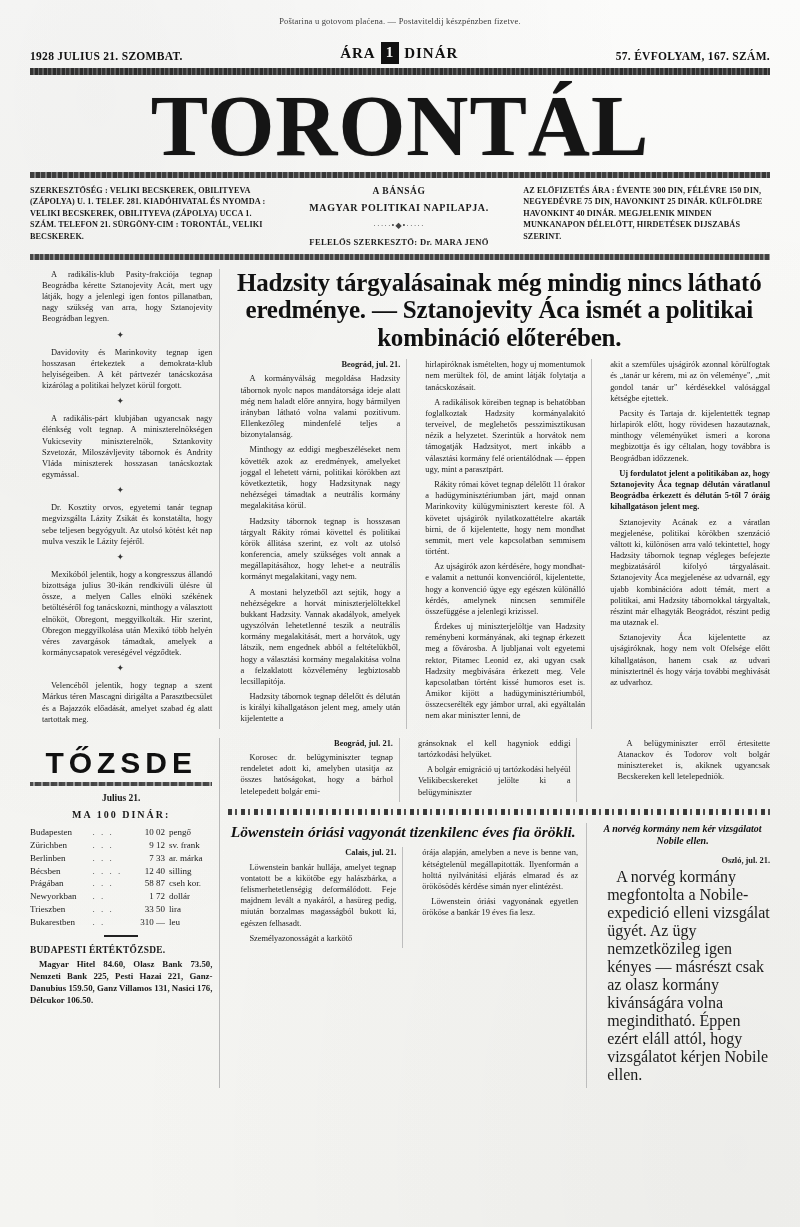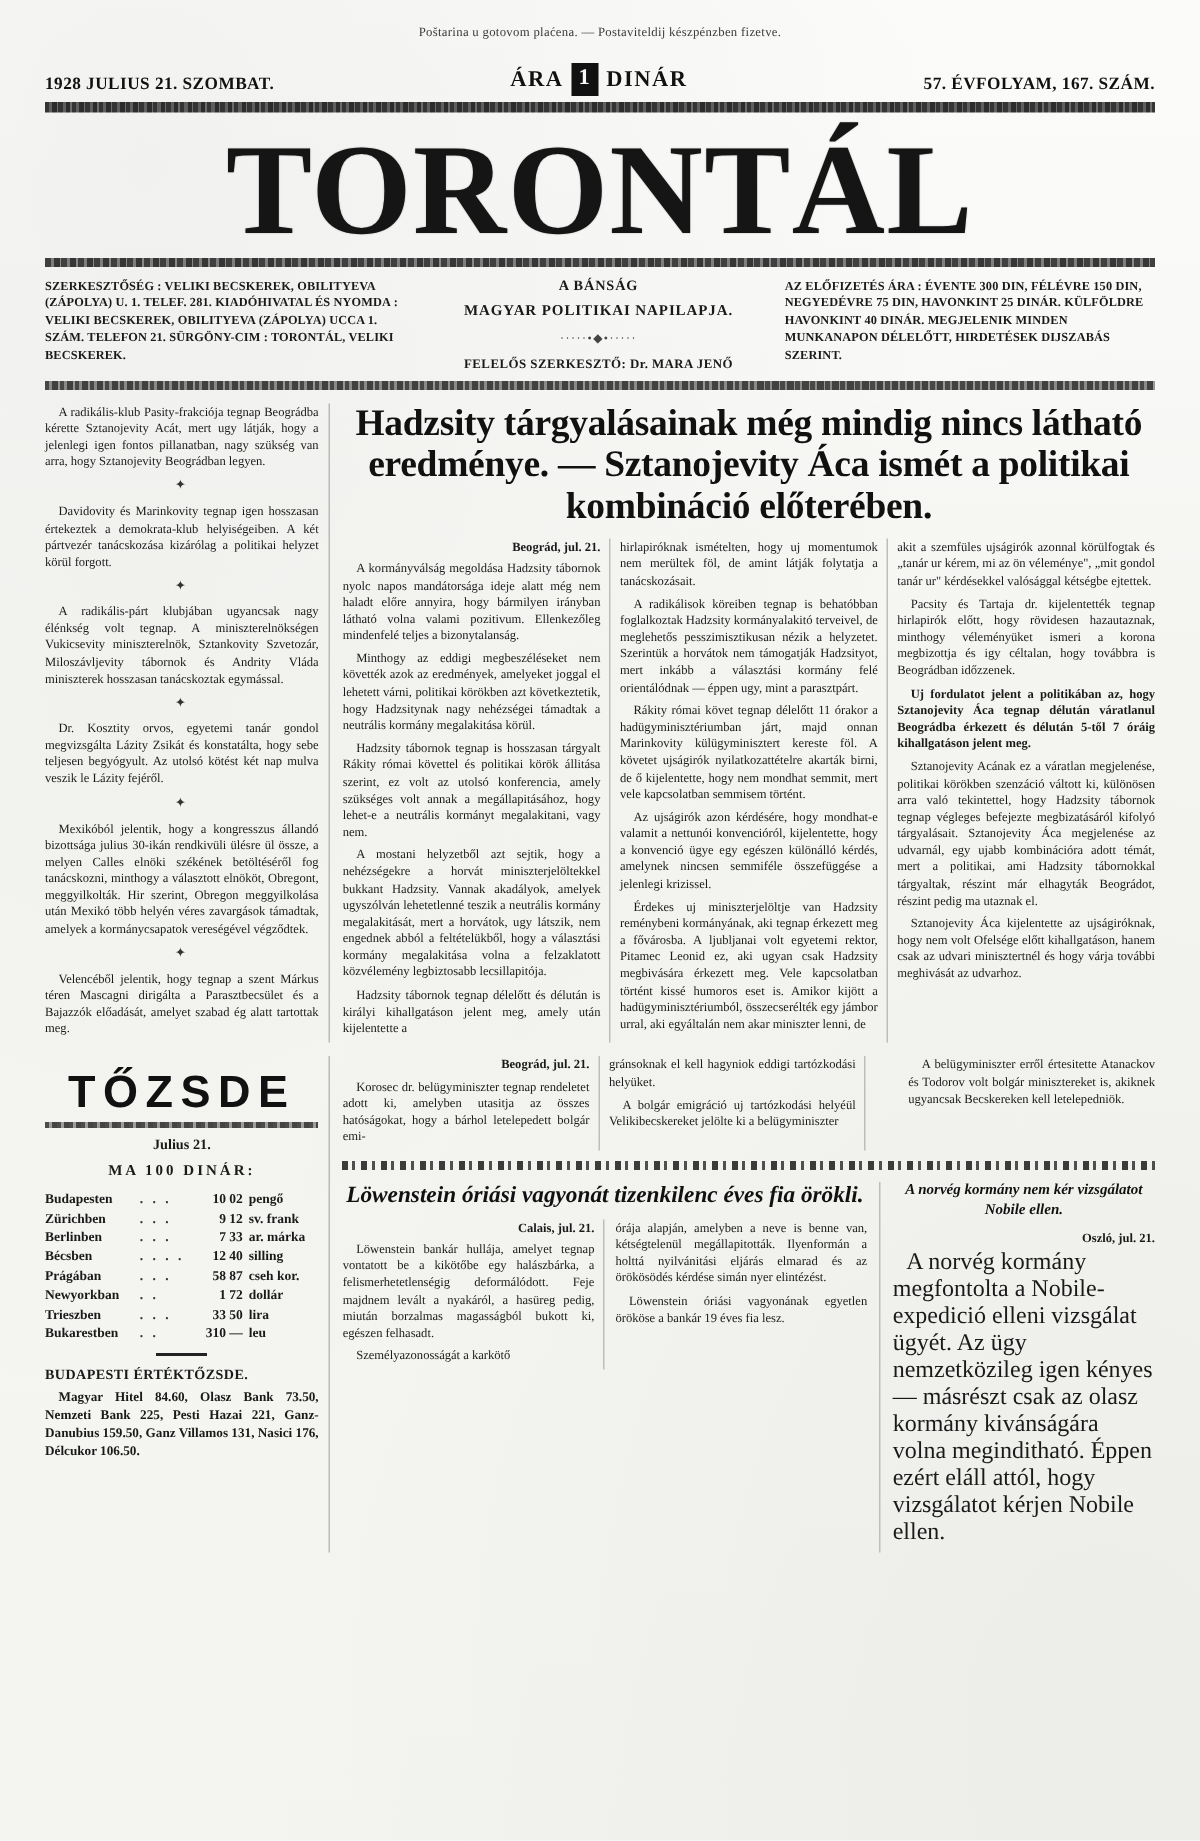--- a/index.html
+++ b/index.html
@@ -113,40 +113,40 @@
     color:#111;
     margin:0 0 8px 0;
     font-family:"Liberation Serif", serif;
   }
   .cols3{display:flex;}
   .cc{width:33.33%;font-size:8.4px;line-height:1.33;text-align:justify;padding:0 6px;}
   .cc:first-child{padding-left:0;}
   .cc:last-child{padding-right:0;}
   .cc + .cc{border-left:1px solid #bdbdbd;}
 
-  p{margin:0 0 4px 0;text-indent:9px;}
+  p{margin:0 0 4px 12px;text-indent:9px;}
   p.noind{text-indent:0;}
   .dot{text-align:center;margin:5px 0;font-size:9px;color:#333;letter-spacing:2px;}
   .place{font-weight:bold;}
   .bd{font-weight:bold;}
   .datelbl{text-align:right;margin-bottom:3px;font-size:8.4px;}
 
   
   .tozsde-wrap{margin-top:10px;}
   .tozsde-title{
     font-size:30px;font-weight:bold;letter-spacing:5px;
     text-align:center;line-height:1;color:#111;
     font-family:"Liberation Sans", sans-serif;
   }
   .tz-rule{height:4px;margin:4px 0 7px;
     background:repeating-linear-gradient(90deg,#222 0 3px,#888 3px 5px,#191919 5px 8px);opacity:.8;}
   .tz-date{text-align:center;font-weight:bold;font-size:9.5px;margin-bottom:6px;}
   .tz-sub{text-align:center;font-weight:bold;font-size:10px;letter-spacing:2px;margin-bottom:6px;}
   table.rates{width:100%;border-collapse:collapse;font-size:9px;}
-  table.rates td{padding:1.4px 0;font-weight:bold;vertical-align:baseline;}
+  table.rates td{padding:1.4px 0;font-weight:normal;vertical-align:baseline;}
   table.rates td.city{white-space:nowrap;}
   table.rates td.dots{color:#333;letter-spacing:2px;text-align:left;padding-left:2px;}
   table.rates td.val{text-align:right;white-space:nowrap;padding-right:4px;}
   table.rates td.cur{text-align:left;white-space:nowrap;}
   .tz-sep{width:34px;height:2px;background:#222;margin:7px auto 8px;}
   .bp-title{text-align:left;font-weight:bold;font-size:9.4px;letter-spacing:.3px;margin-bottom:4px;}
   .bp-body{font-size:8.8px;line-height:1.36;text-align:justify;font-weight:bold;text-indent:9px;}
 
   
   .lower{display:flex;margin-top:9px;}
@@ -221,21 +221,21 @@
 
   <div class="maingrid">
 
     <div class="col c1">
       <p>A radikális-klub Pasity-frakciója tegnap Beográdba kérette Sztanojevity Acát, mert ugy látják, hogy a jelenlegi igen fontos pillanatban, nagy szükség van arra, hogy Sztanojevity Beográdban legyen.</p>
       <div class="dot">✦</div>
       <p>Davidovity és Marinkovity tegnap igen hosszasan értekeztek a demokrata-klub helyiségeiben. A két pártvezér tanácskozása kizárólag a politikai helyzet körül forgott.</p>
       <div class="dot">✦</div>
       <p>A radikális-párt klubjában ugyancsak nagy élénkség volt tegnap. A miniszterelnökségen Vukicsevity miniszterelnök, Sztankovity Szvetozár, Miloszávljevity tábornok és Andrity Vláda miniszterek hosszasan tanácskoztak egymással.</p>
       <div class="dot">✦</div>
-      <p>Dr. Kosztity orvos, egyetemi tanár gondol megvizsgálta Lázity Zsikát és konstatálta, hogy sebe teljesen begyógyult. Az utolsó kötést két nap mulva veszik le Lázity fejéről.</p>
+      <p>Dr. Kosztity orvos, egyetemi tanár tegnap megvizsgálta Lázity Zsikát és konstatálta, hogy sebe teljesen begyógyult. Az utolsó kötést két nap mulva veszik le Lázity fejéről.</p>
       <div class="dot">✦</div>
       <p>Mexikóból jelentik, hogy a kongresszus állandó bizottsága julius 30-ikán rendkivüli ülésre ül össze, a melyen Calles elnöki székének betöltéséről fog tanácskozni, minthogy a választott elnököt, Obregont, meggyilkolták. Hir szerint, Obregon meggyilkolása után Mexikó több helyén véres zavargások támadtak, amelyek a kormánycsapatok vereségével végződtek.</p>
       <div class="dot">✦</div>
       <p>Velencéből jelentik, hogy tegnap a szent Márkus téren Mascagni dirigálta a Parasztbecsület és a Bajazzók előadását, amelyet szabad ég alatt tartottak meg.</p>
     </div>
 
     <div class="rest">
       <h1 class="headline">Hadzsity tárgyalásainak még mindig nincs látható eredménye. — Sztanojevity Áca ismét a politikai kombináció előterében.</h1>
       <div class="cols3">
         <div class="cc">

